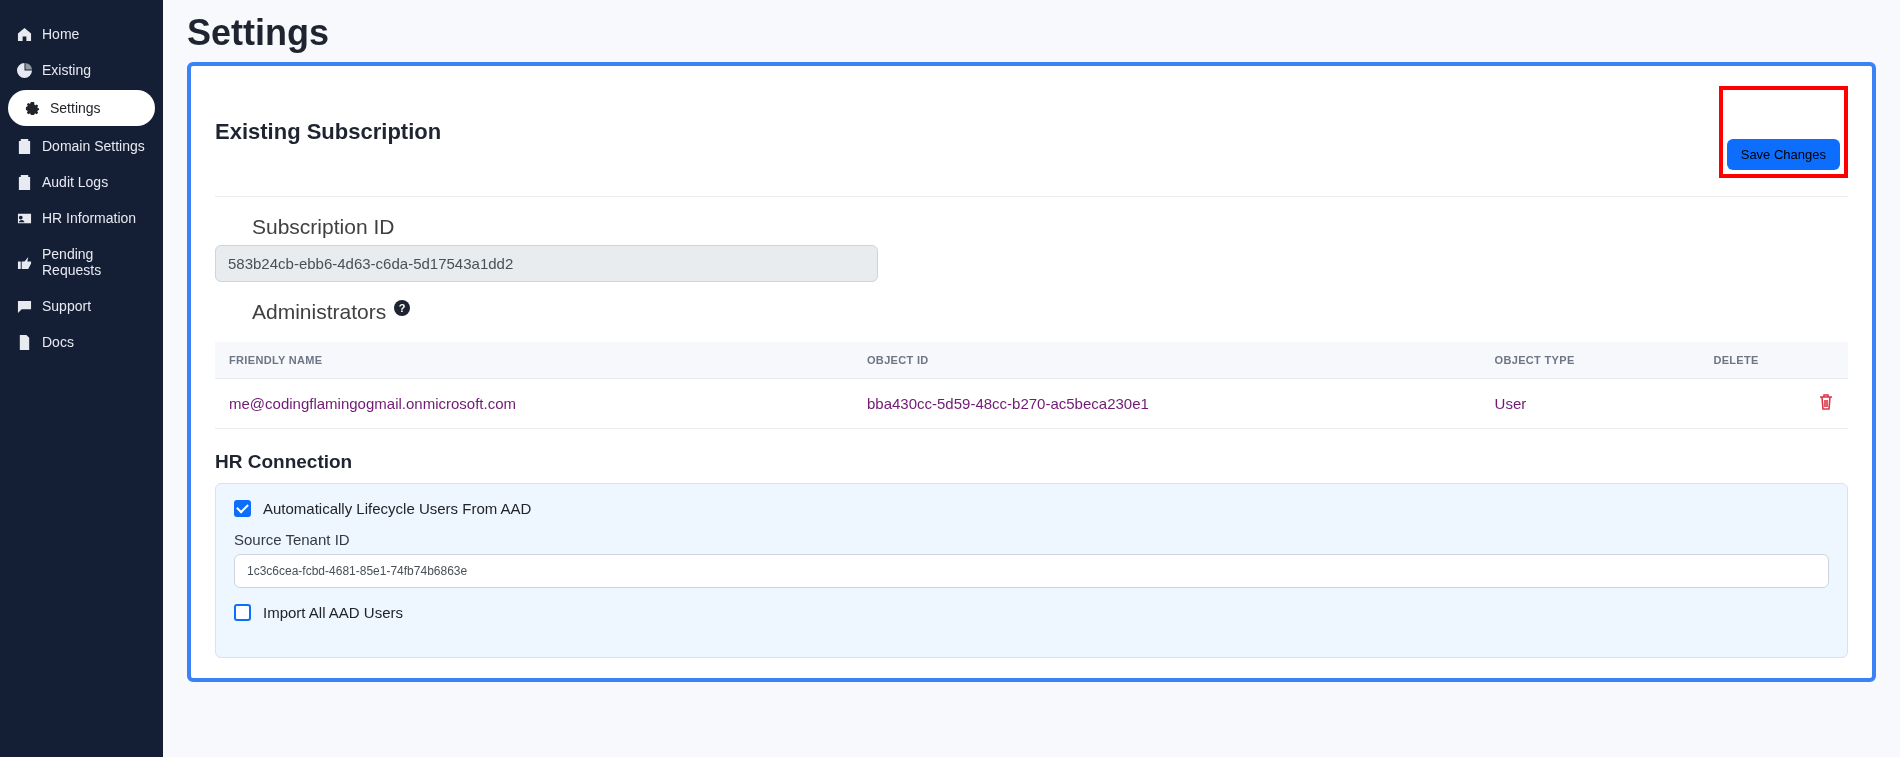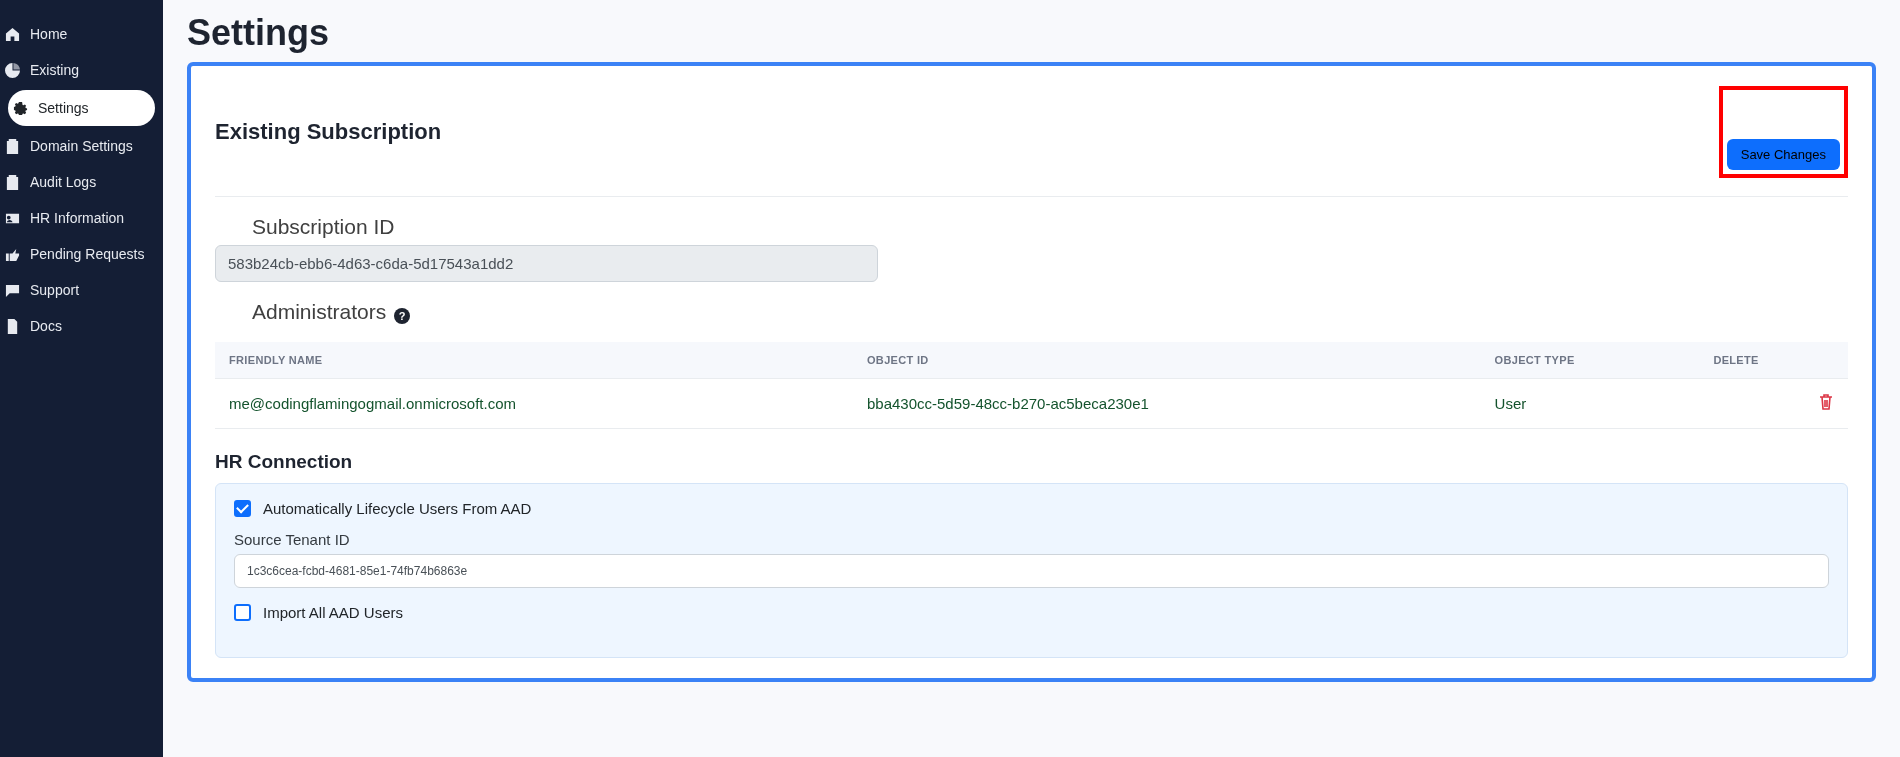--- a/index.html
+++ b/index.html
@@ -16,25 +16,24 @@
     .sidebar {
       width: 163px;
       background: #141e35;
       flex-shrink: 0;
       padding-top: 16px;
     }
     .sidebar-item {
       display: flex;
       align-items: center;
       gap: 10px;
-      padding: 10px 4px;
+      padding: 10px 16px;
       color: #e7eaf0;
       font-size: 14px;
       cursor: pointer;
-      text-align: center;
     }
     .sidebar-item.active {
       background: #ffffff;
       color: #212529;
       border-radius: 20px;
       margin: 2px 8px;
     }
     .sidebar-item .icon { width: 16px; height: 16px; display: inline-flex; align-items: center; justify-content: center; flex-shrink: 0; }
     .sidebar-item .icon svg { width: 15px; height: 15px; }
 
@@ -83,21 +82,21 @@
       margin-top: 45px;
     }
 
     .form-label {
       display: block;
       color: #404040;
       font-size: 21px;
       margin-bottom: 6px;
       margin-left: 37px;
     }
-    .label-row { display: flex; align-items: flex-end; gap: 8px; }
+    .label-row { display: flex; align-items: flex-start; gap: 8px; }
     .help-badge {
       display: inline-flex;
       align-items: center;
       justify-content: center;
       width: 16px; height: 16px;
       border-radius: 50%;
       background: #1e2430;
       color: #fff;
       font-size: 11px;
       font-weight: 700;
@@ -131,21 +130,21 @@
       font-weight: 700;
       letter-spacing: 0.03em;
       color: #6e7585;
       text-transform: uppercase;
       background: #f6f8fc;
       padding: 12px 14px;
       border-bottom: 1px solid #e9ecef;
     }
     .admins-table td {
       padding: 14px;
-      color: #14532d;
+      color: #701a75;
       font-size: 15px;
       border-bottom: 1px solid #e9ecef;
     }
     .del-cell { text-align: right; }
     .del-btn {
       background: none; border: none; cursor: pointer;
       color: #dc3545;
     }
     .del-btn svg { width: 16px; height: 18px; }
 

